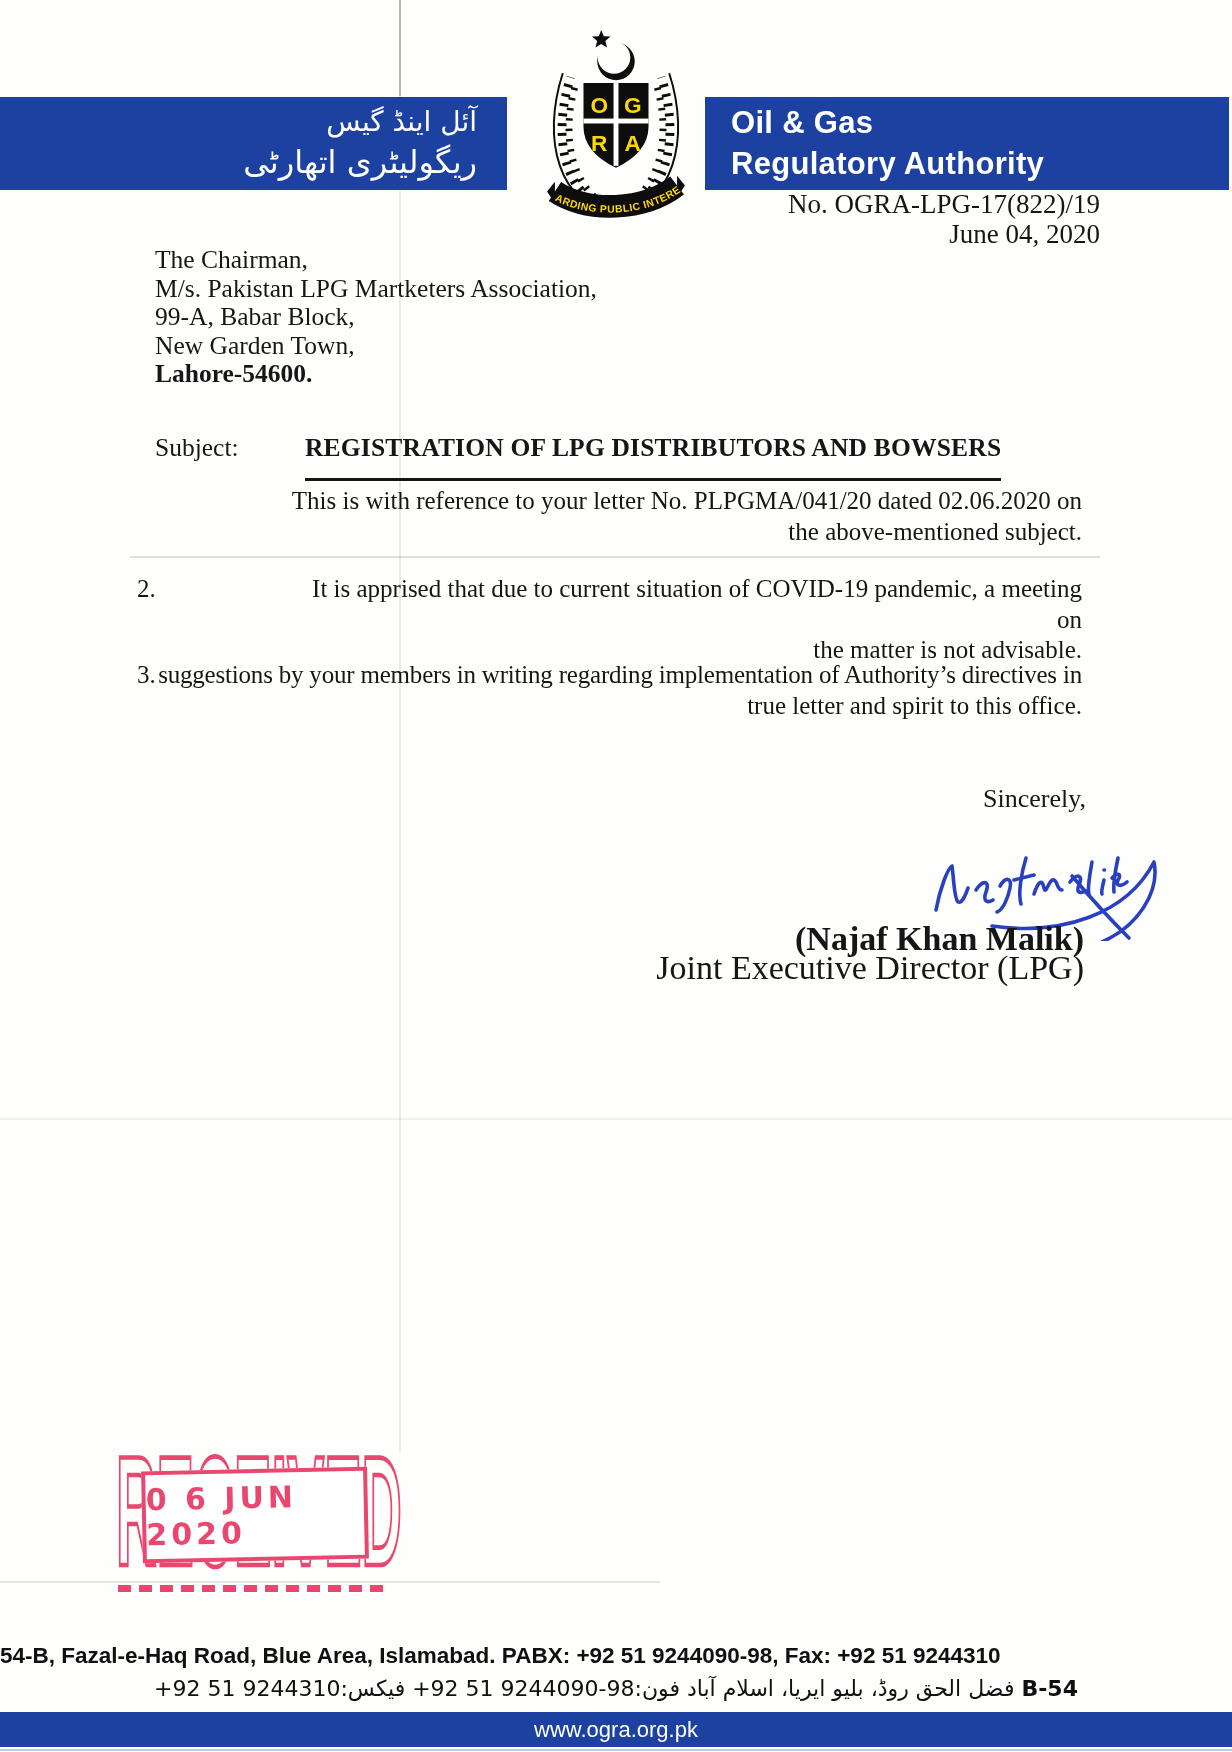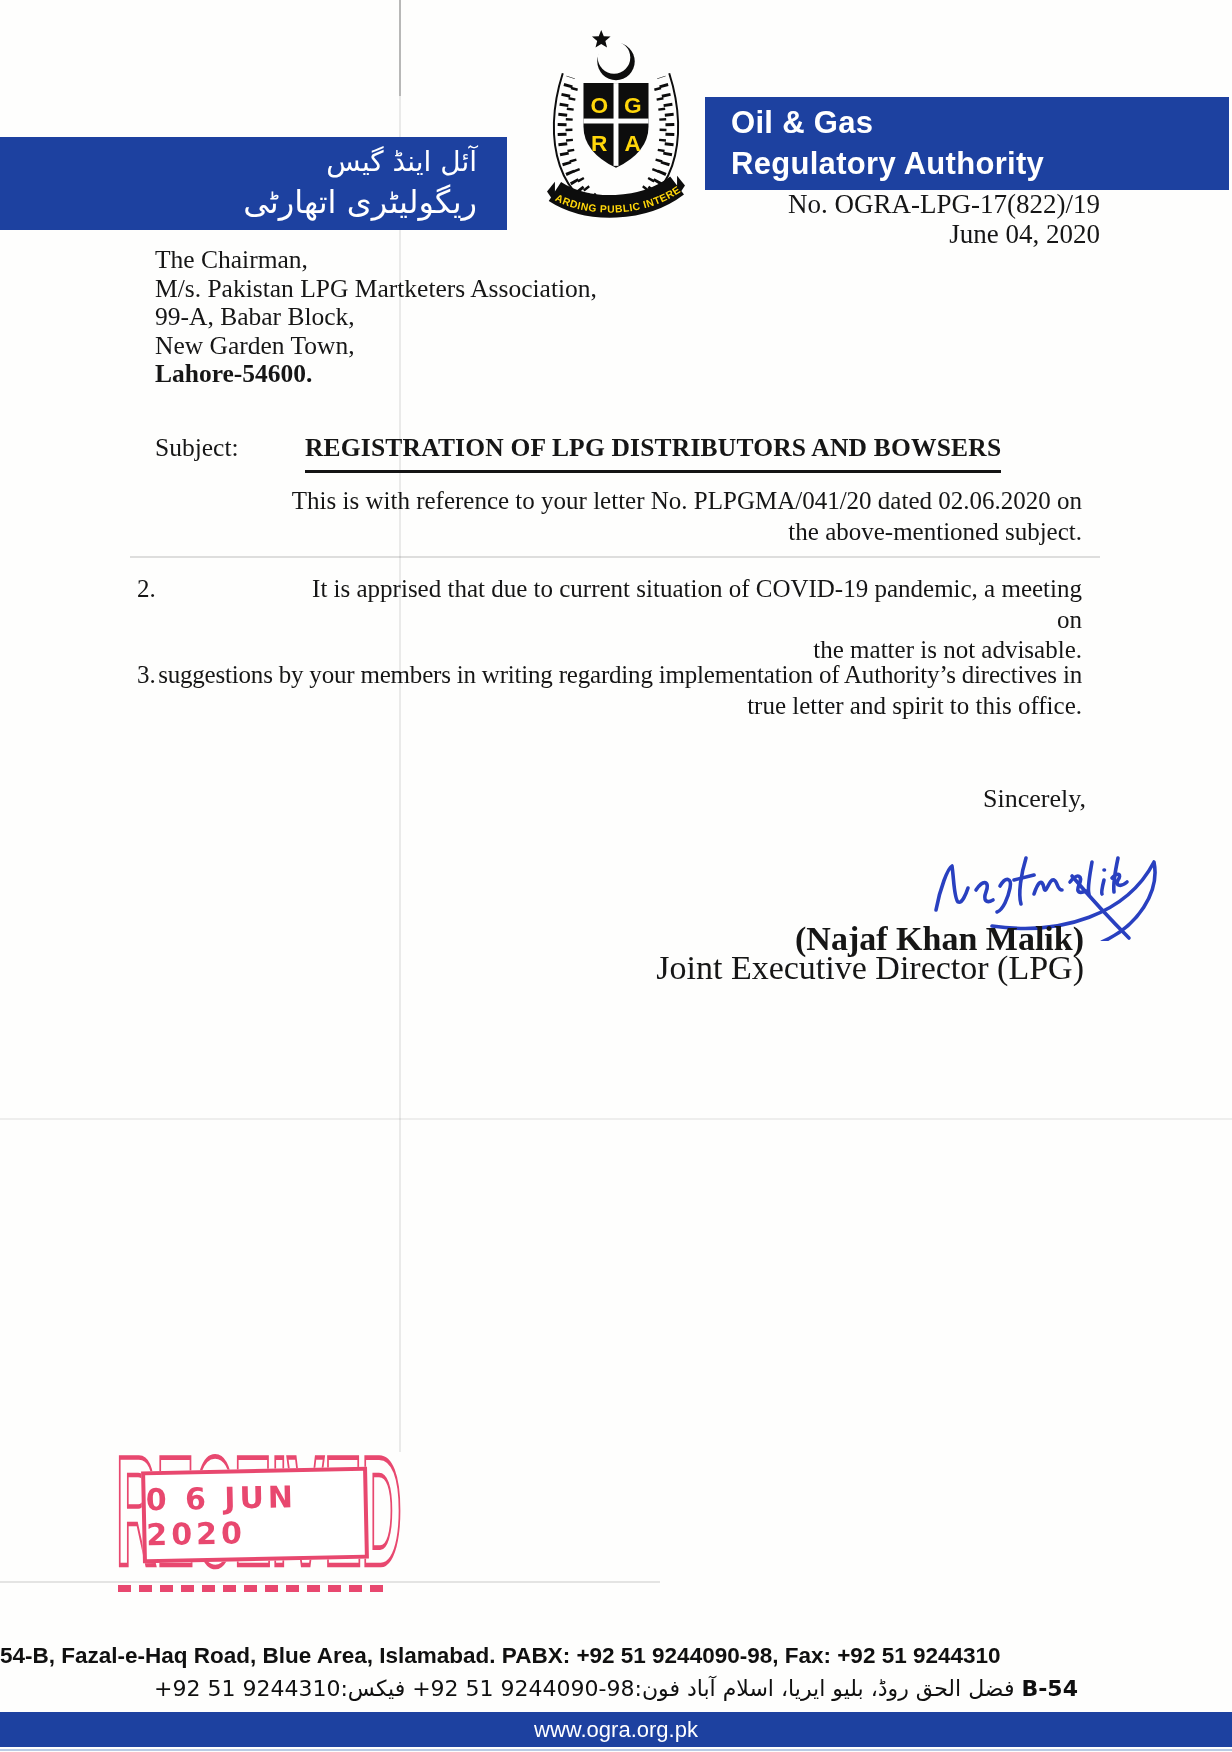--- a/index.html
+++ b/index.html
@@ -12,39 +12,39 @@
   .crease{position:absolute;pointer-events:none;}
   .crease-v{left:399px;top:0;width:2px;height:1452px;background:rgba(100,100,100,0.13);}
   .crease-v-top{left:399px;top:0;width:2px;height:96px;background:rgba(70,70,70,0.30);}
   .crease-h1{left:130px;top:556px;width:970px;height:2px;background:rgba(110,110,110,0.22);}
   .crease-h2{left:0;top:1118px;width:1232px;height:2px;background:rgba(110,110,110,0.11);}
   .crease-h3{left:0;top:1581px;width:660px;height:2px;background:rgba(110,110,110,0.18);}
 
   
   .banner{position:absolute;top:97px;height:93px;background:#1d41a0;box-sizing:border-box;}
   .banner-left{left:0;width:507px;color:#fff;text-align:right;padding:6px 30px 0 0;
-    font-family:"DejaVu Sans",sans-serif;direction:rtl;margin-top:40px;}
+    font-family:"DejaVu Sans",sans-serif;direction:rtl;}
   .banner-left .u1{font-size:28px;line-height:38px;}
   .banner-left .u2{font-size:32px;line-height:42px;}
   .banner-right{left:705px;width:524px;color:#fff;padding:5px 0 0 26px;
     font-family:"Liberation Sans",sans-serif;font-weight:600;}
   .banner-right div{font-size:31px;line-height:41px;letter-spacing:0.3px;}
 
   .logo{position:absolute;left:528px;top:22px;width:176px;height:202px;}
 
   .ref-block{position:absolute;top:189px;right:132px;text-align:right;
     font-size:27px;line-height:30px;}
 
   .addr{position:absolute;left:155px;top:246px;font-size:25.5px;line-height:28.6px;}
   .addr .bold{font-weight:bold;}
 
   .subject-row{position:absolute;left:155px;top:433px;width:960px;font-size:25.5px;}
   .subj-label{display:inline-block;width:150px;}
   .subj-text{font-weight:bold;letter-spacing:0.2px;border-bottom:3px solid #141414;
-    padding-bottom:8px;}
+    padding-bottom:16px;}
 
   .para{position:absolute;left:137px;width:945px;font-size:25px;line-height:30.5px;text-align:right;}
   .para .num{position:absolute;left:0;top:0;}
   .ind{margin-left:145px;}
   .p1{top:486px;} .p2{top:574px;} .p3{top:660px;}
   .p3 .l1{word-spacing:7px;white-space:nowrap;}
   .p3 .l2{letter-spacing:-0.2px;white-space:nowrap;}
 
   .sincerely{position:absolute;top:784px;right:146px;font-size:26px;}
   .sig-svg{position:absolute;left:922px;top:836px;}

